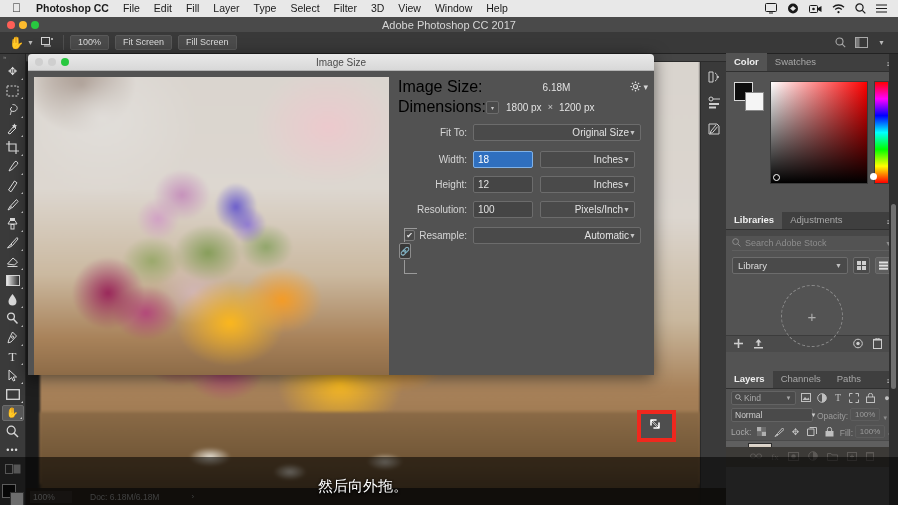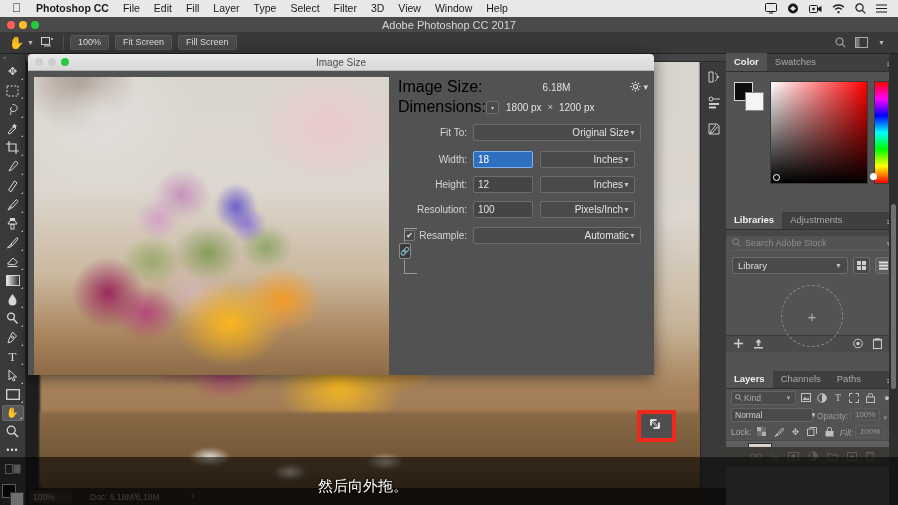--- a/index.html
+++ b/index.html
@@ -962,21 +962,21 @@
             <path d="M0.5 2 h6.5 v6.5 h-6.5 z" fill="none" stroke="#c0c0c0"></path>
             <path d="M2.5 0.5 h7 v6.5" fill="none" stroke="#c0c0c0"></path>
           </svg>
       </div>
       <div class="licon">
         <svg width="9" height="10" viewBox="0 0 9 10">
             <rect x="0.5" y="4" width="8" height="5.5" fill="#c0c0c0"></rect>
             <path d="M2.4 4 v-1.6 a2.1 2.1 0 0 1 4.2 0 V4" fill="none" stroke="#c0c0c0"></path>
           </svg>
       </div>
-      <div class="opac" style="margin-left:auto;font-style:italic;">
+      <div class="opac" style="margin-left:auto;">
         <span>Fill:</span>
         <span class="opacval">100%</span>
         <span style="font-size:6px;color:#8d8d8d;">▼</span>
       </div>
     </div>
 
     <div id="layer-item">
       <div class="eye">
         <svg width="12" height="9" viewBox="0 0 12 9">
             <path d="M0.6 4.5 C3 0.8 9 0.8 11.4 4.5 C9 8.2 3 8.2 0.6 4.5 z" fill="none" stroke="#e0e0e0"></path>

